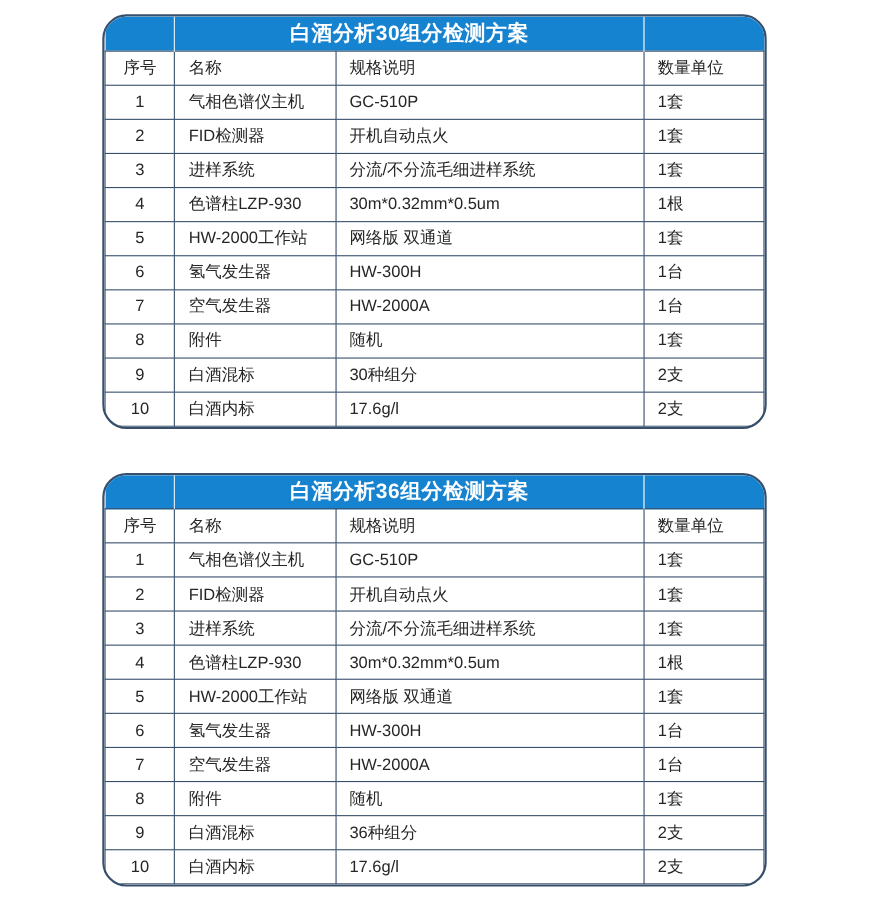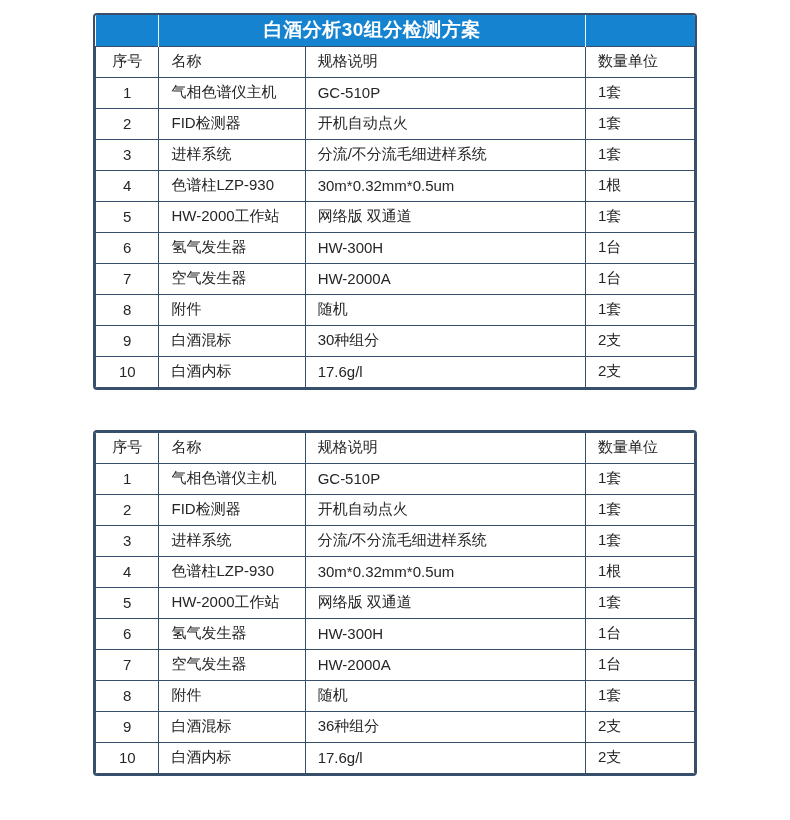--- a/index.html
+++ b/index.html
@@ -18,21 +18,21 @@
   .page {
     width: 790px;
     height: 820px;
     padding-top: 13px;
     background: var(--page-bg);
   }
   .card {
     width: 604px;
     margin: 0 auto 40px auto;
     border: 2px solid var(--border-color);
-    border-radius: 4px;
+    border-radius: 22px;
     overflow: hidden;
     background: #ffffff;
   }
   table {
     width: 100%;
     border-collapse: collapse;
     table-layout: fixed;
   }
   col.w-seq  { width: 10.6%; }
   col.w-name { width: 24.4%; }
@@ -165,20 +165,25 @@
 
   <section class="card">
     <table>
       <colgroup>
         <col class="w-seq">
           <col class="w-name">
           <col class="w-spec">
           <col class="w-qty">
       </colgroup>
       <thead>
+        <tr class="title-row">
+          <td class="side"></td>
+          <td class="mid" colspan="2">白酒分析36组分检测方案</td>
+          <td class="side"></td>
+        </tr>
         <tr class="head-row">
           <th class="c-seq">序号</th>
           <th class="c-txt">名称</th>
           <th class="c-txt">规格说明</th>
           <th class="c-txt">数量单位</th>
         </tr>
       </thead>
       <tbody>
           <tr>
             <td class="c-seq">1</td>

